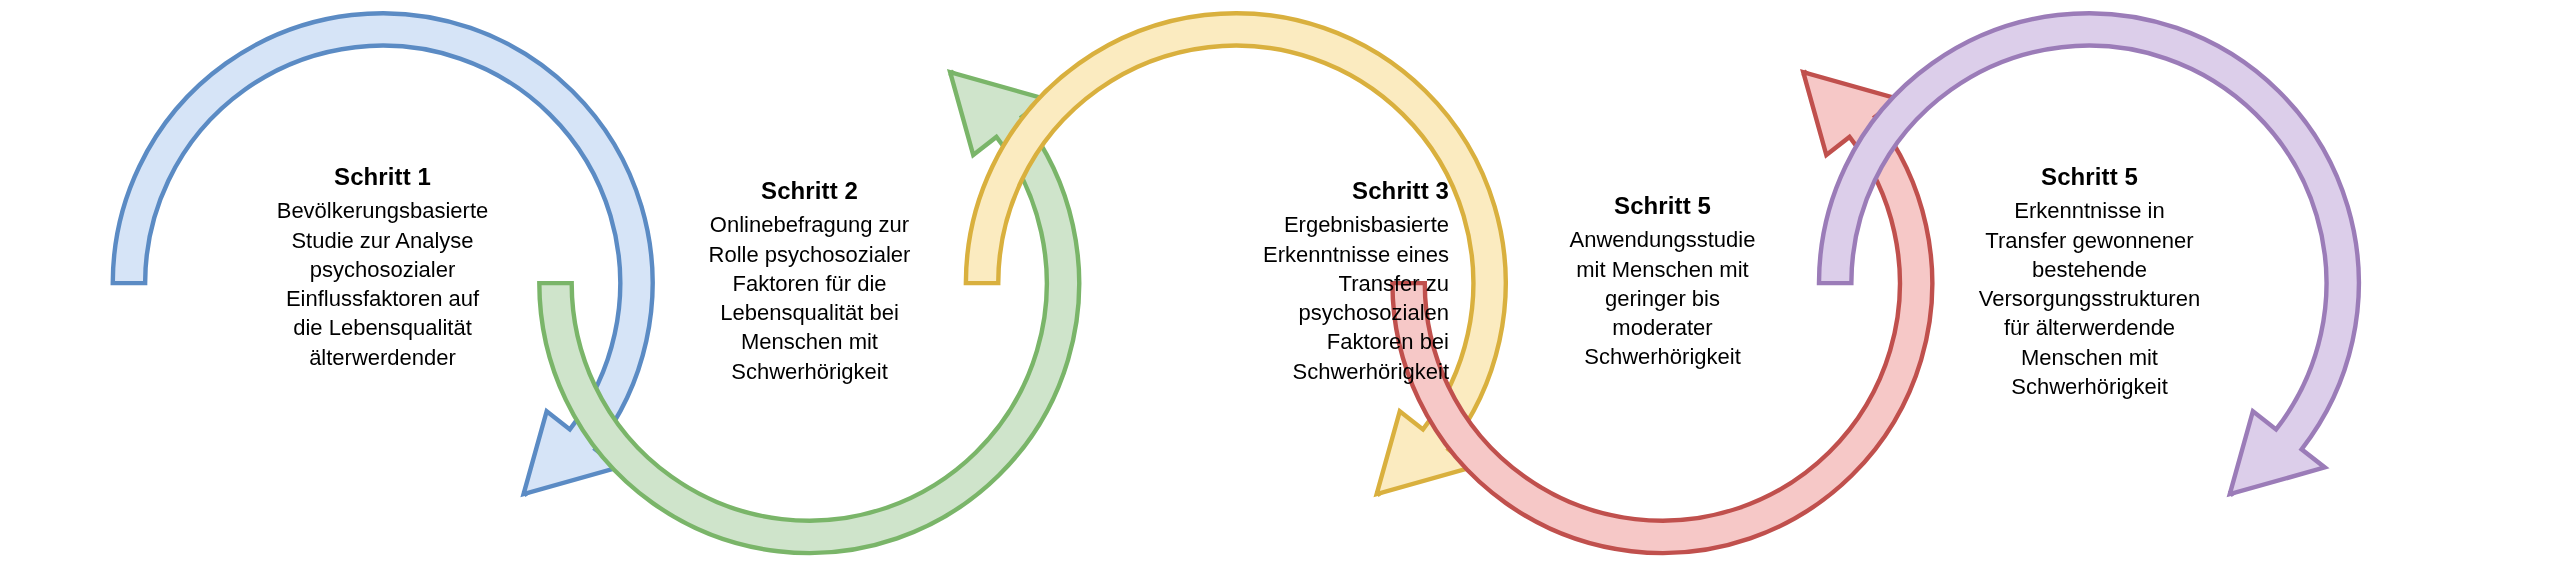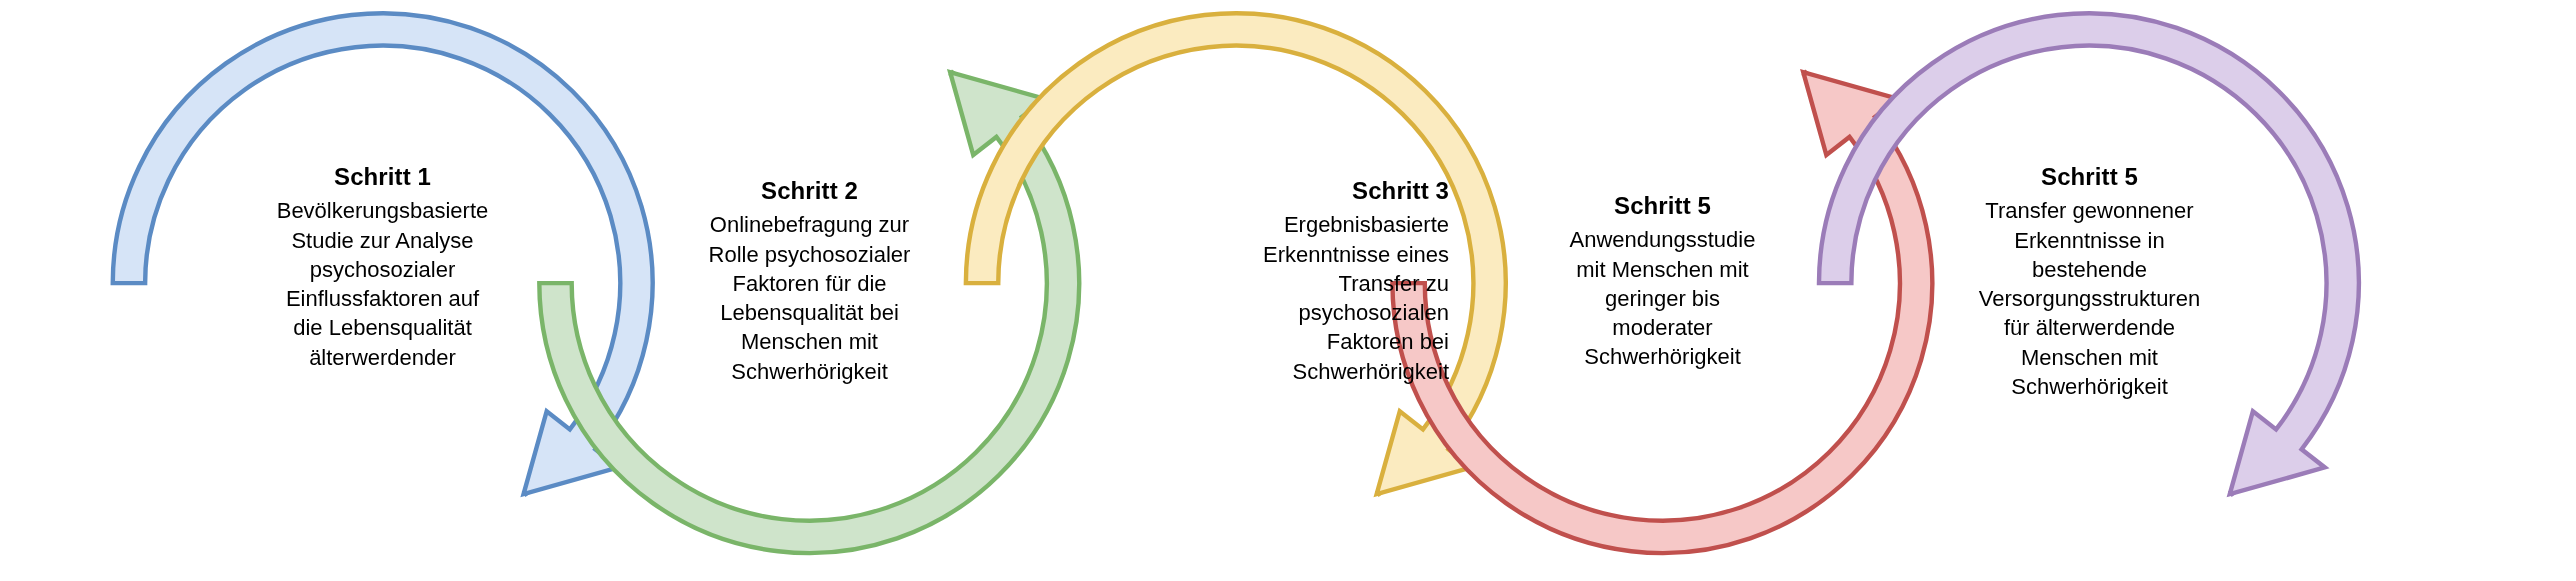--- a/index.html
+++ b/index.html
@@ -117,22 +117,22 @@
           <span class="step-body-line">Anwendungsstudie</span>
           <span class="step-body-line">mit Menschen mit</span>
           <span class="step-body-line">geringer bis</span>
           <span class="step-body-line">moderater</span>
           <span class="step-body-line">Schwerhörigkeit</span>
         </div>
       </div>
       <div class="step-text-block" style="left: 1876px; width: 427px; top: 165px;">
         <div class="step-heading">Schritt 5</div>
         <div class="step-body">
+          <span class="step-body-line">Erkenntnisse in</span>
           <span class="step-body-line">Transfer gewonnener</span>
-          <span class="step-body-line">Erkenntnisse in</span>
           <span class="step-body-line">bestehende</span>
           <span class="step-body-line">Versorgungsstrukturen</span>
           <span class="step-body-line">für älterwerdende</span>
           <span class="step-body-line">Menschen mit</span>
           <span class="step-body-line">Schwerhörigkeit</span>
         </div>
       </div>
     </div>
 </div>
 

